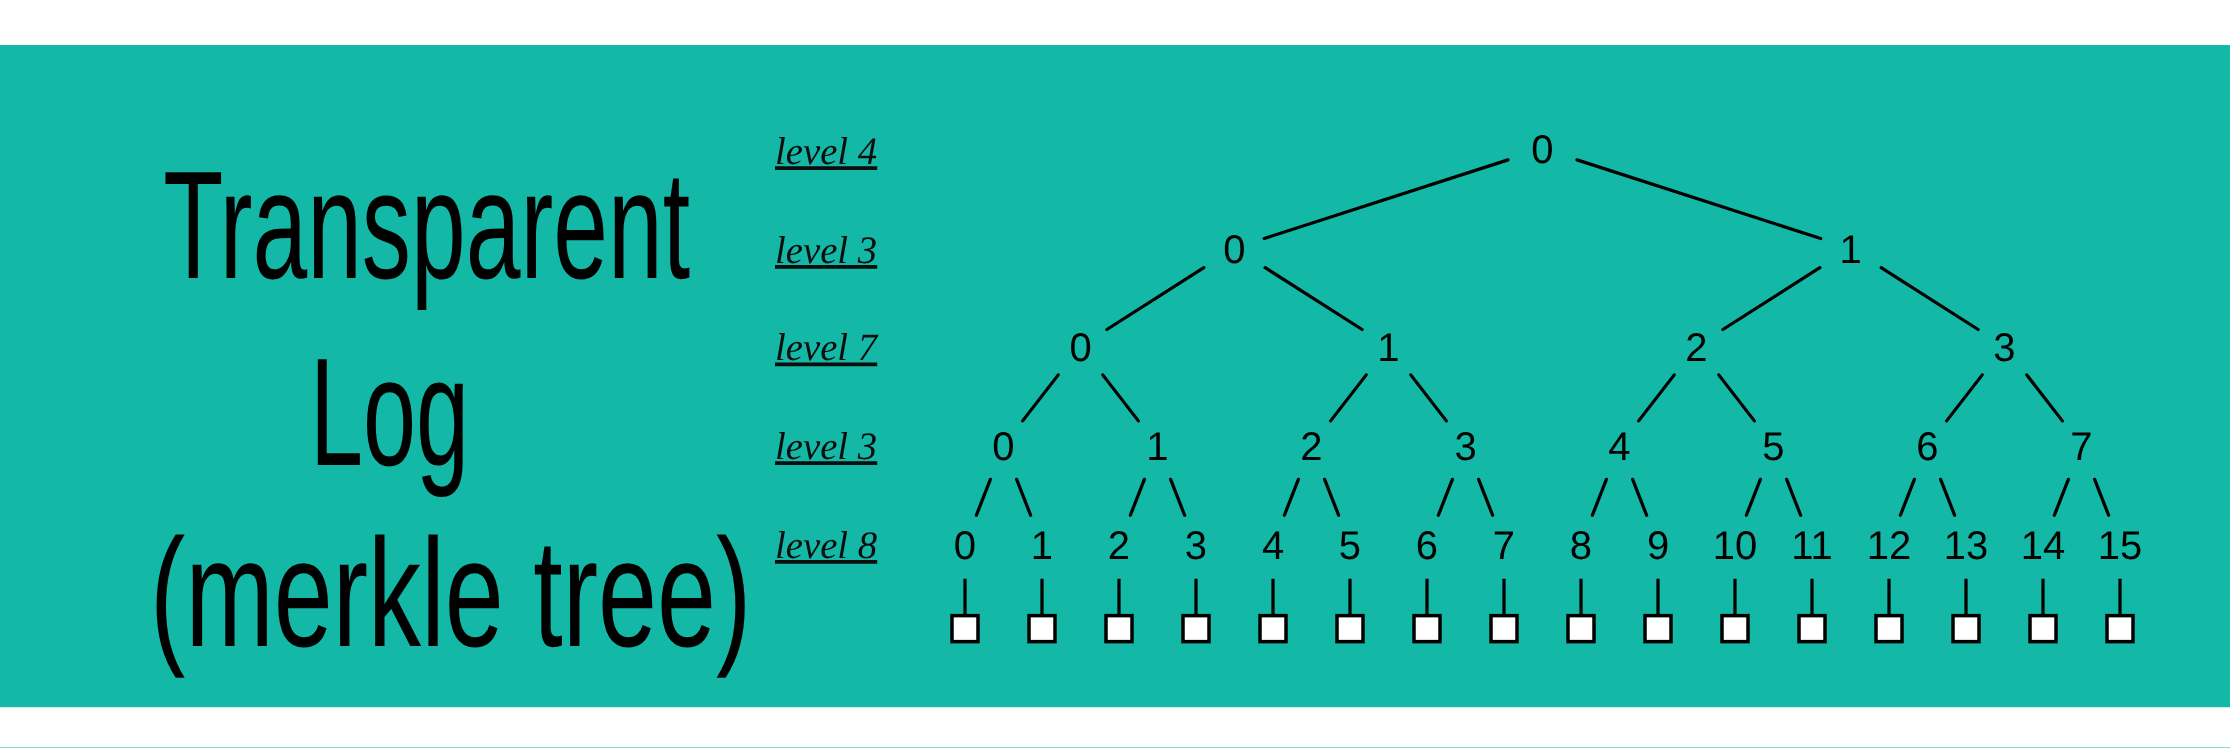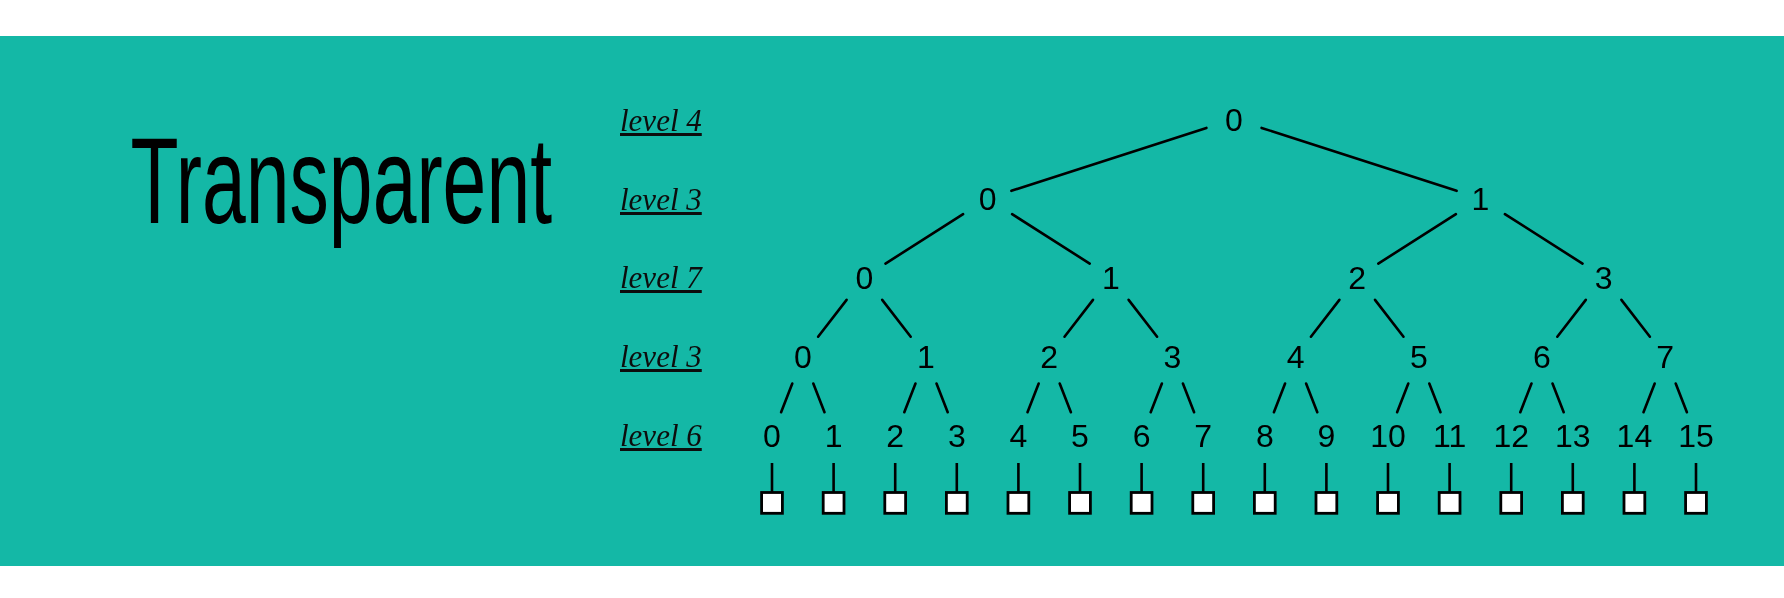--- a/index.html
+++ b/index.html
@@ -70,26 +70,28 @@
     font-size: 32px;
     fill: #000000;
   }
 </style>
 </head>
 <body>
 
 <div class="canvas">
 
   <div class="title-line l1"><span>Transparent</span></div>
+  <div class="title-line l2"><span>Log</span></div>
+  <div class="title-line l3"><span>(merkle tree)</span></div>
 
   <div class="level-label r0">level 4</div>
   <div class="level-label r1">level 3</div>
   <div class="level-label r2">level 7</div>
   <div class="level-label r3">level 3</div>
-  <div class="level-label r4">level 6</div>
+  <div class="level-label r4">level 8</div>
 
   <svg class="tree" width="1784" height="598" viewBox="0 0 1784 598">
       <line x1="1206.4" y1="91.9" x2="1011.4" y2="154.8" stroke="#000000" stroke-width="2.6" stroke-linecap="round"></line>
       <line x1="1261.6" y1="91.9" x2="1456.6" y2="154.8" stroke="#000000" stroke-width="2.6" stroke-linecap="round"></line>
       <line x1="963.1" y1="178.1" x2="885.5" y2="227.6" stroke="#000000" stroke-width="2.6" stroke-linecap="round"></line>
       <line x1="1012.1" y1="178.1" x2="1089.7" y2="227.6" stroke="#000000" stroke-width="2.6" stroke-linecap="round"></line>
       <line x1="1455.9" y1="178.1" x2="1378.3" y2="227.6" stroke="#000000" stroke-width="2.6" stroke-linecap="round"></line>
       <line x1="1504.9" y1="178.1" x2="1582.5" y2="227.6" stroke="#000000" stroke-width="2.6" stroke-linecap="round"></line>
       <line x1="846.6" y1="263.9" x2="818.1" y2="300.7" stroke="#000000" stroke-width="2.6" stroke-linecap="round"></line>
       <line x1="882.2" y1="263.9" x2="910.7" y2="300.7" stroke="#000000" stroke-width="2.6" stroke-linecap="round"></line>

